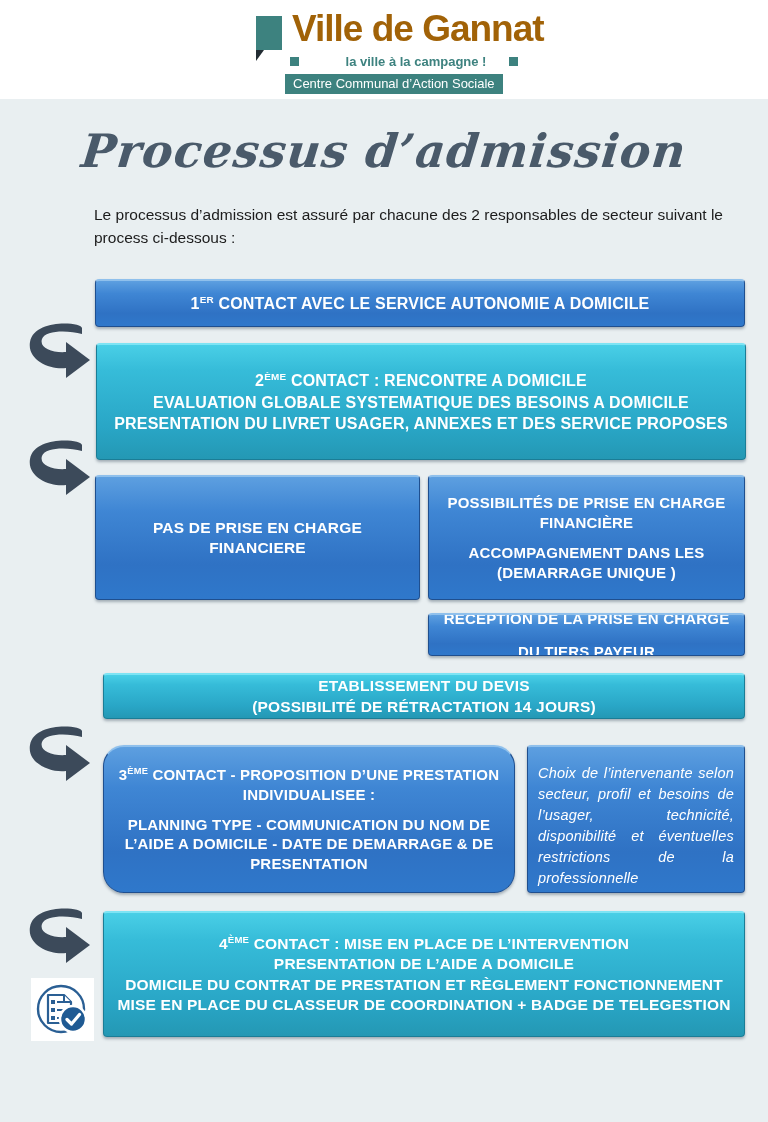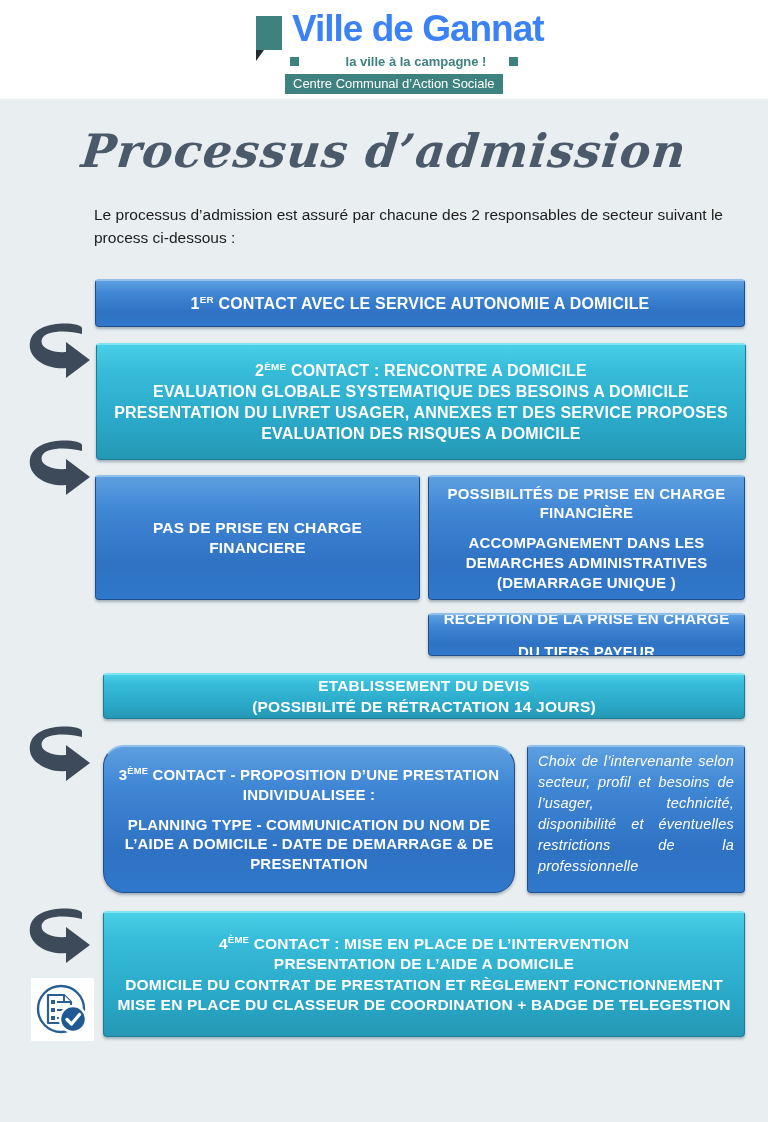--- a/index.html
+++ b/index.html
@@ -26,21 +26,21 @@
   .logo-bubble:after{
     content:"";position:absolute;left:0px;top:34px;
     width:0;height:0;
     border-left:8px solid #222c33;
     border-bottom:11px solid transparent;
   }
   .logo-city{
     position:absolute;left:42px;top:-6px;
     font-family:"Liberation Sans",sans-serif;
     font-weight:bold;font-size:37px;letter-spacing:-1px;
-    color:#3b82f6;white-space:nowrap;
+    color:#a16207;white-space:nowrap;
   }
   .logo-tag-row{
     position:absolute;left:40px;top:41px;width:228px;height:14px;
   }
   .logo-sq{
     position:absolute;top:2px;width:9px;height:9px;background:#3d827f;
   }
   .logo-sq.l{left:0px;}
   .logo-sq.r{left:219px;}
   .logo-tag{
@@ -174,33 +174,31 @@
 </div>
 
 <div class="box blue" style="left:95px;top:279px;width:650px;height:48px;font-size:16px;">
   <span class="ln"><span>1</span><sup>ER</sup> CONTACT AVEC LE SERVICE AUTONOMIE A DOMICILE</span>
 </div>
 
 <div class="box cyan" style="left:96px;top:343px;width:650px;height:117px;font-size:16px;">
   <span class="ln"><span>2</span><sup>ÈME</sup><span> CONTACT :  RENCONTRE A DOMICILE</span></span>
   <span class="ln">EVALUATION GLOBALE SYSTEMATIQUE DES BESOINS A DOMICILE</span>
   <span class="ln">PRESENTATION DU LIVRET USAGER, ANNEXES ET DES SERVICE PROPOSES</span>
-  <span class="ln">EVALUATION DES RISQUES A DOMICILE</span>
 </div>
 
 <div class="box blue" style="left:95px;top:475px;width:325px;height:125px;font-size:15.5px;">
   <span class="ln">PAS DE PRISE EN CHARGE FINANCIERE</span>
 </div>
 
 <div class="box blue" style="left:428px;top:475px;width:317px;height:125px;font-size:15px;">
   <span class="ln">POSSIBILITÉS DE PRISE EN CHARGE</span>
   <span class="ln">FINANCIÈRE</span>
   <span class="gap"></span>
   <span class="ln">ACCOMPAGNEMENT DANS LES</span>
-  <span class="ln">DEMARCHES ADMINISTRATIVES</span>
   <span class="ln">(DEMARRAGE UNIQUE )</span>
 </div>
 
 <div class="box blue" style="left:428px;top:613px;width:317px;height:43px;font-size:15px;gap:13px;">
   <span class="ln">RECEPTION DE LA PRISE EN CHARGE</span>
   <span class="ln">DU TIERS PAYEUR</span>
 </div>
 
 <div class="box cyan" style="left:103px;top:673px;width:642px;height:46px;font-size:15.5px;">
   <span class="ln">ETABLISSEMENT DU DEVIS</span>
@@ -209,21 +207,21 @@
 
 <div class="box blue" style="left:103px;top:745px;width:412px;height:148px;font-size:15px;border-radius:21px;">
   <span class="ln"><span>3</span><sup>ÈME</sup><span> CONTACT - PROPOSITION D’UNE PRESTATION</span></span>
   <span class="ln">INDIVIDUALISEE  :</span>
   <span class="gap"></span>
   <span class="ln">PLANNING TYPE  - COMMUNICATION DU NOM DE</span>
   <span class="ln">L’AIDE A DOMICILE - DATE DE DEMARRAGE &amp; DE</span>
   <span class="ln">PRESENTATION</span>
 </div>
 
-<div class="box blue" style="left:527px;top:745px;width:218px;height:148px;justify-content:flex-start;padding-top:4px;">
+<div class="box blue" style="left:527px;top:745px;width:218px;height:148px;justify-content:flex-start;padding-top:16px;">
   <span class="italic-note">Choix de l’intervenante selon secteur, profil et besoins de l’usager, technicité, disponibilité et éventuelles restrictions de la professionnelle</span>
 </div>
 
 <div class="box cyan" style="left:103px;top:911px;width:642px;height:126px;font-size:15.5px;">
   <span class="ln"><span>4</span><sup>ÈME</sup><span> CONTACT : MISE EN PLACE DE L’INTERVENTION</span></span>
   <span class="ln">PRESENTATION DE L’AIDE A DOMICILE</span>
   <span class="ln">DOMICILE DU CONTRAT DE PRESTATION ET RÈGLEMENT FONCTIONNEMENT</span>
   <span class="ln">MISE EN PLACE DU CLASSEUR DE COORDINATION + BADGE DE TELEGESTION</span>
 </div>
 

